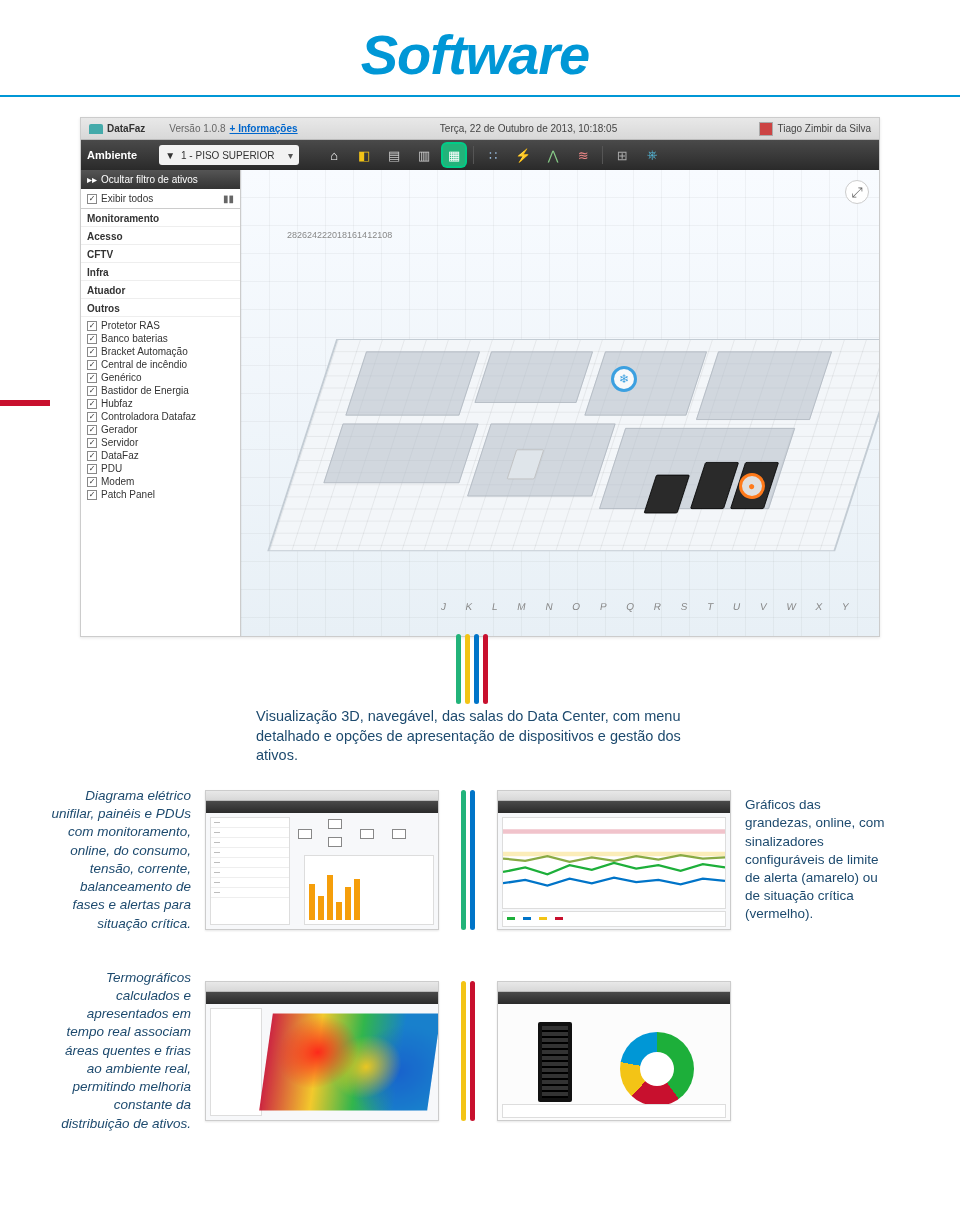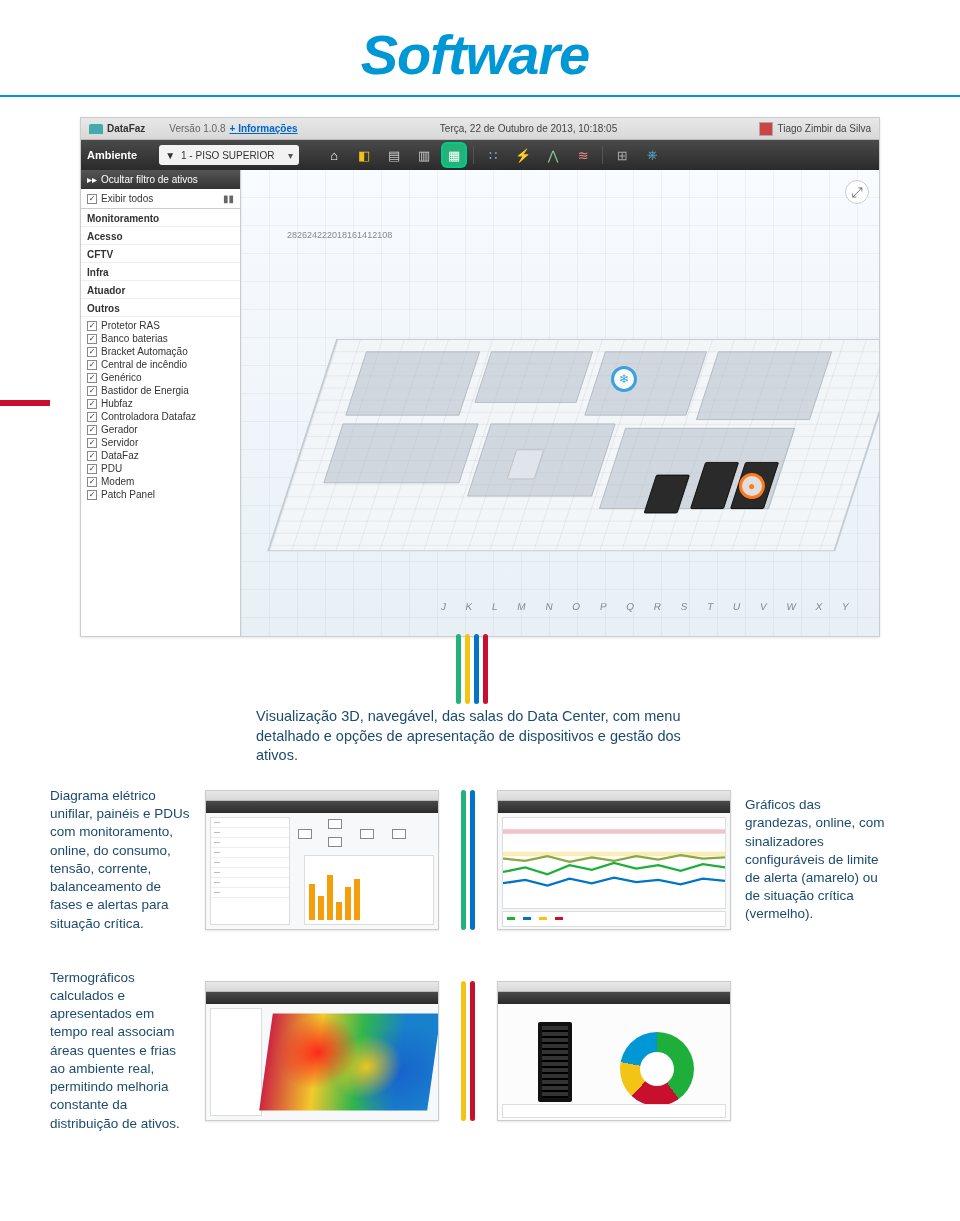--- a/index.html
+++ b/index.html
@@ -172,21 +172,21 @@
   .main-caption {
     position: absolute; left: 22%; right: 22%; top: 70px;
     font-size: 14.5px; color: #1d4a6e; text-align: left;
     line-height: 1.35;
   }
 
   
   .features { width: 860px; margin: 10px auto 0 auto; }
   .feat-row { display: flex; align-items: center; gap: 0; margin-bottom: 36px; position: relative; }
   .feat-text { font-size: 13.5px; color: #1d4a6e; line-height: 1.35; width: 155px; }
-  .feat-text.right { text-align: left; padding-right: 14px; }
+  .feat-text.right { text-align: right; padding-right: 14px; font-style: italic; }
   .feat-text.left  { text-align: left;  padding-left: 14px; }
   .feat-shot {
     width: 234px; height: 140px; border: 1px solid #ccc; background: #f7f8fa;
     position: relative; overflow: hidden; box-shadow: 0 1px 2px rgba(0,0,0,0.1);
     flex-shrink: 0;
   }
   .feat-connector {
     width: 58px; height: 140px; position: relative; flex-shrink: 0;
     display: flex; justify-content: center;
   }

